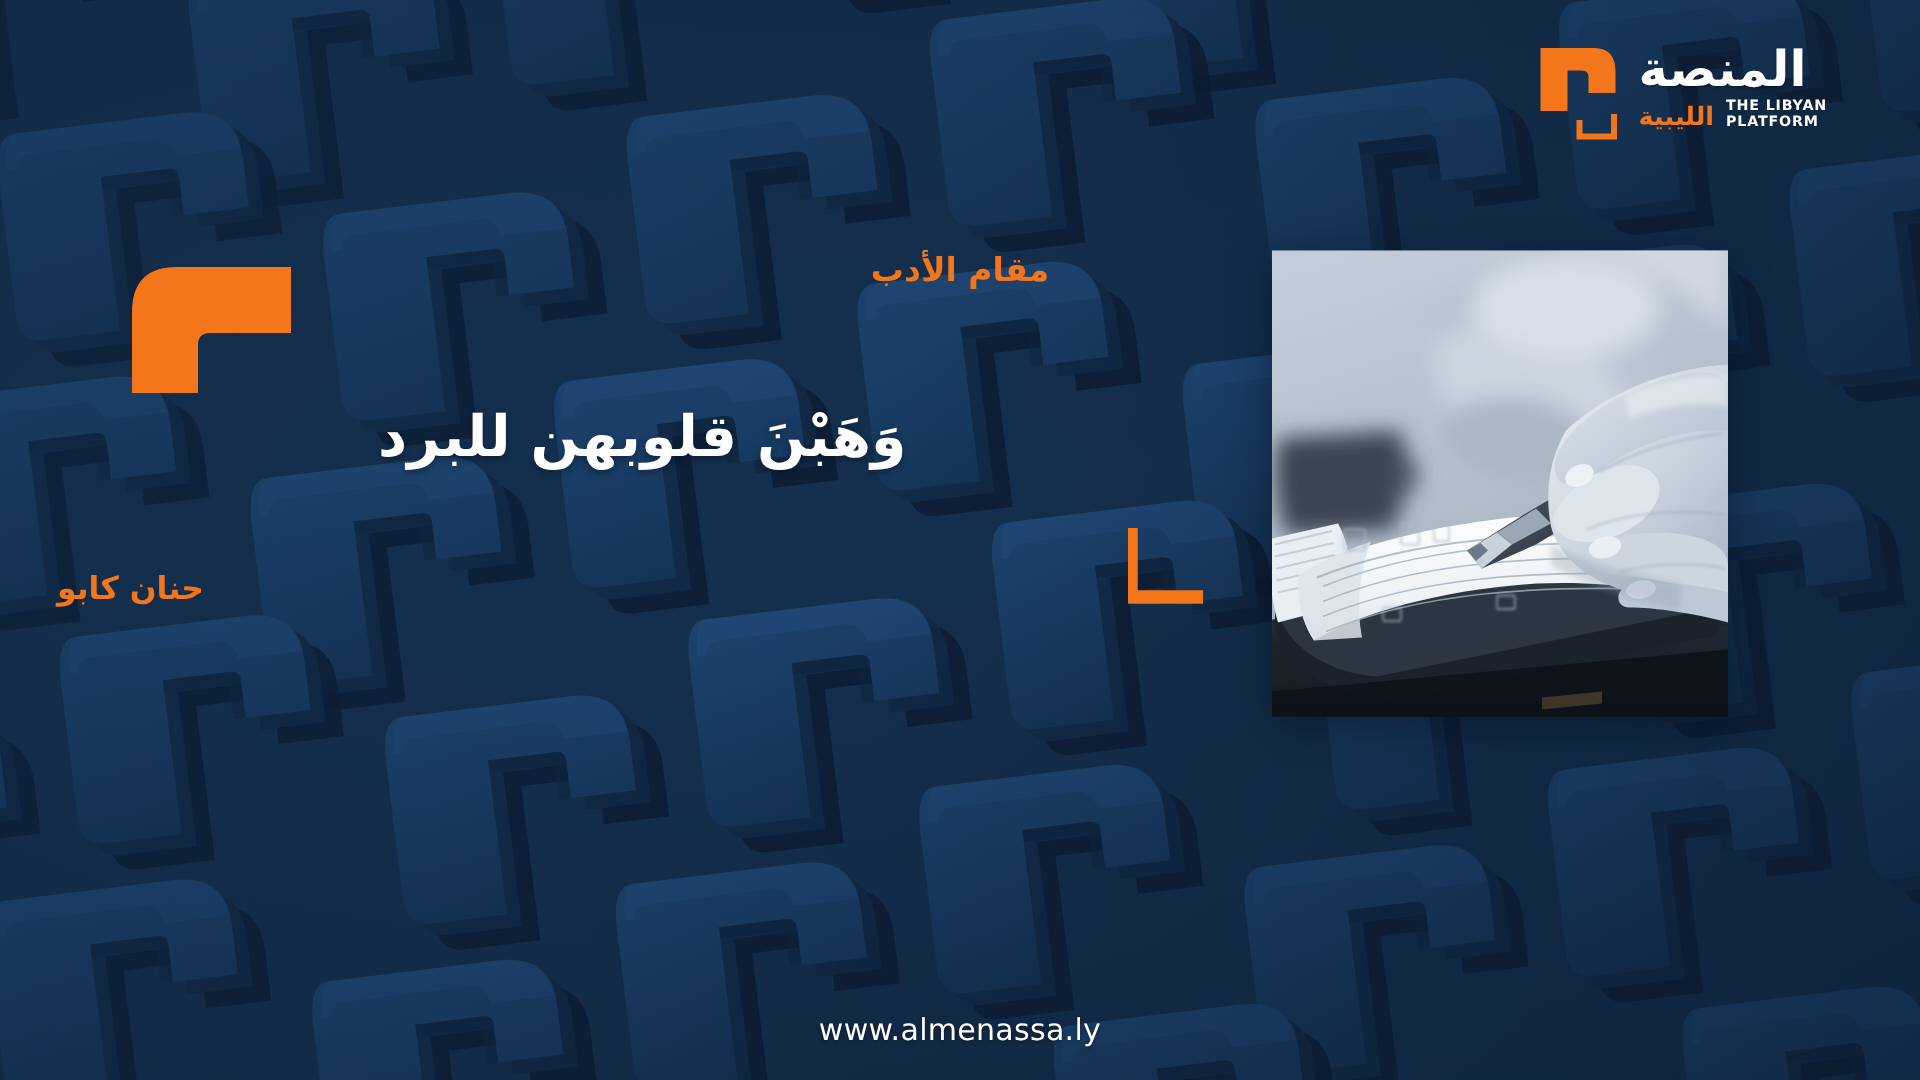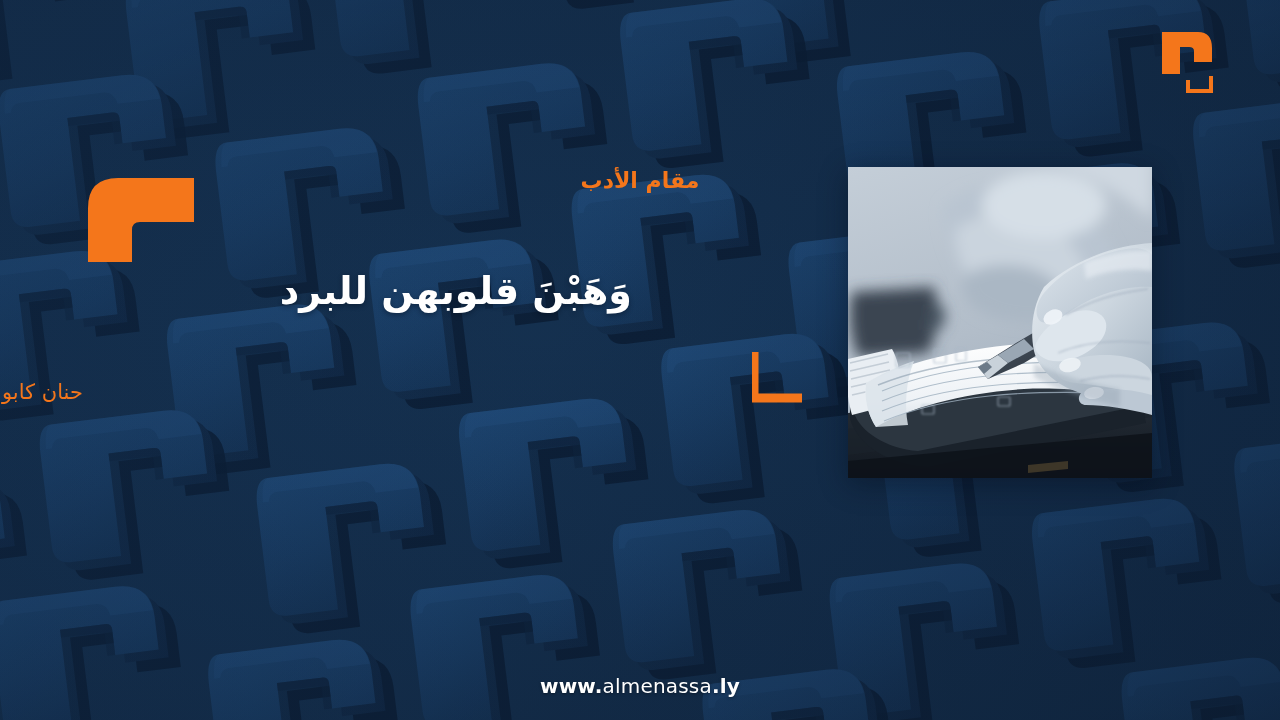--- a/index.html
+++ b/index.html
@@ -75,30 +75,30 @@
 
   
   #category {
     position:absolute; right:500px; top:168px;
     width:280px; text-align:center;
     font-size:22px; font-weight:bold; color:#F4761B;
     direction:rtl;
   }
   #headline {
     position:absolute; right:648px; top:268px;
-    width:380px; text-align:right;
+    width:380px; text-align:left;
     font-size:38px; font-weight:bold; color:#ffffff;
     direction:rtl; line-height:1.25;
     text-shadow:0 2px 5px rgba(4,16,32,0.45);
     white-space:nowrap;
   }
   #author {
-    position:absolute; right:1058px; top:380px;
+    position:absolute; right:1022px; top:380px;
     width:220px; text-align:left;
-    font-size:21px; font-weight:normal; color:#F4761B;
+    font-size:21px; font-weight:bold; color:#F4761B;
     direction:rtl;
   }
 
   
   #photo-frame {
     position:absolute; left:848px; top:167px;
     width:304px; height:311px;
     overflow:hidden;
     box-shadow:0 6px 26px rgba(4,14,28,0.45);
     background:#b9c4cf;
@@ -107,21 +107,21 @@
   #photo svg { width:100%; height:100%; display:block; }
 
   
   #footer {
     position:absolute; left:0; right:0; bottom:22px;
     text-align:center; direction:ltr;
     font-size:20px; color:#ffffff;
     letter-spacing:0.2px;
     text-shadow:0 1px 3px rgba(0,0,0,0.4);
   }
-  #footer .lite { font-weight:bold;margin-top:44px; }
+  #footer .lite { font-weight:normal;margin-top:44px; }
   #footer .bold { font-weight:normal; }
 </style>
 </head>
 <body>
 
 <div id="card">
 
   <div id="bg-pattern">
     <svg viewBox="0 0 1700 960" preserveAspectRatio="xMidYMid slice" xmlns="http://www.w3.org/2000/svg">
       <defs>
@@ -364,20 +364,28 @@
         <g transform="translate(1500,780)">
             <use href="#tile"></use>
           </g>
       </g>
     </svg>
   </div>
   <div id="bg-tint"></div>
   <div id="bg-vignette"></div>
 
   <div id="logo">
+    <div id="logo-text-block">
+      <div id="logo-wordmark">المنصة</div>
+      <div id="logo-sub-row">
+        <span id="logo-en">THE LIBYAN
+PLATFORM</span>
+        <span id="logo-wordmark-ar2">الليبية</span>
+      </div>
+    </div>
     <div id="logo-mark">
       <svg viewBox="0 0 60 72" xmlns="http://www.w3.org/2000/svg">
         <path d="M4 10 L40 10 Q54 10 54 26 L54 40 L36 40 L36 29 Q36 25 31 25 L22 25 L22 52 L4 52 Z" fill="#F4761B"></path>
         <path d="M30 58 L30 69 L53 69 L53 54" fill="none" stroke="#F4761B" stroke-width="4" stroke-linecap="butt"></path>
       </svg>
     </div>
   </div>
 
   <div class="accent" id="accent-top">
     <svg viewBox="0 0 106 92" xmlns="http://www.w3.org/2000/svg">

